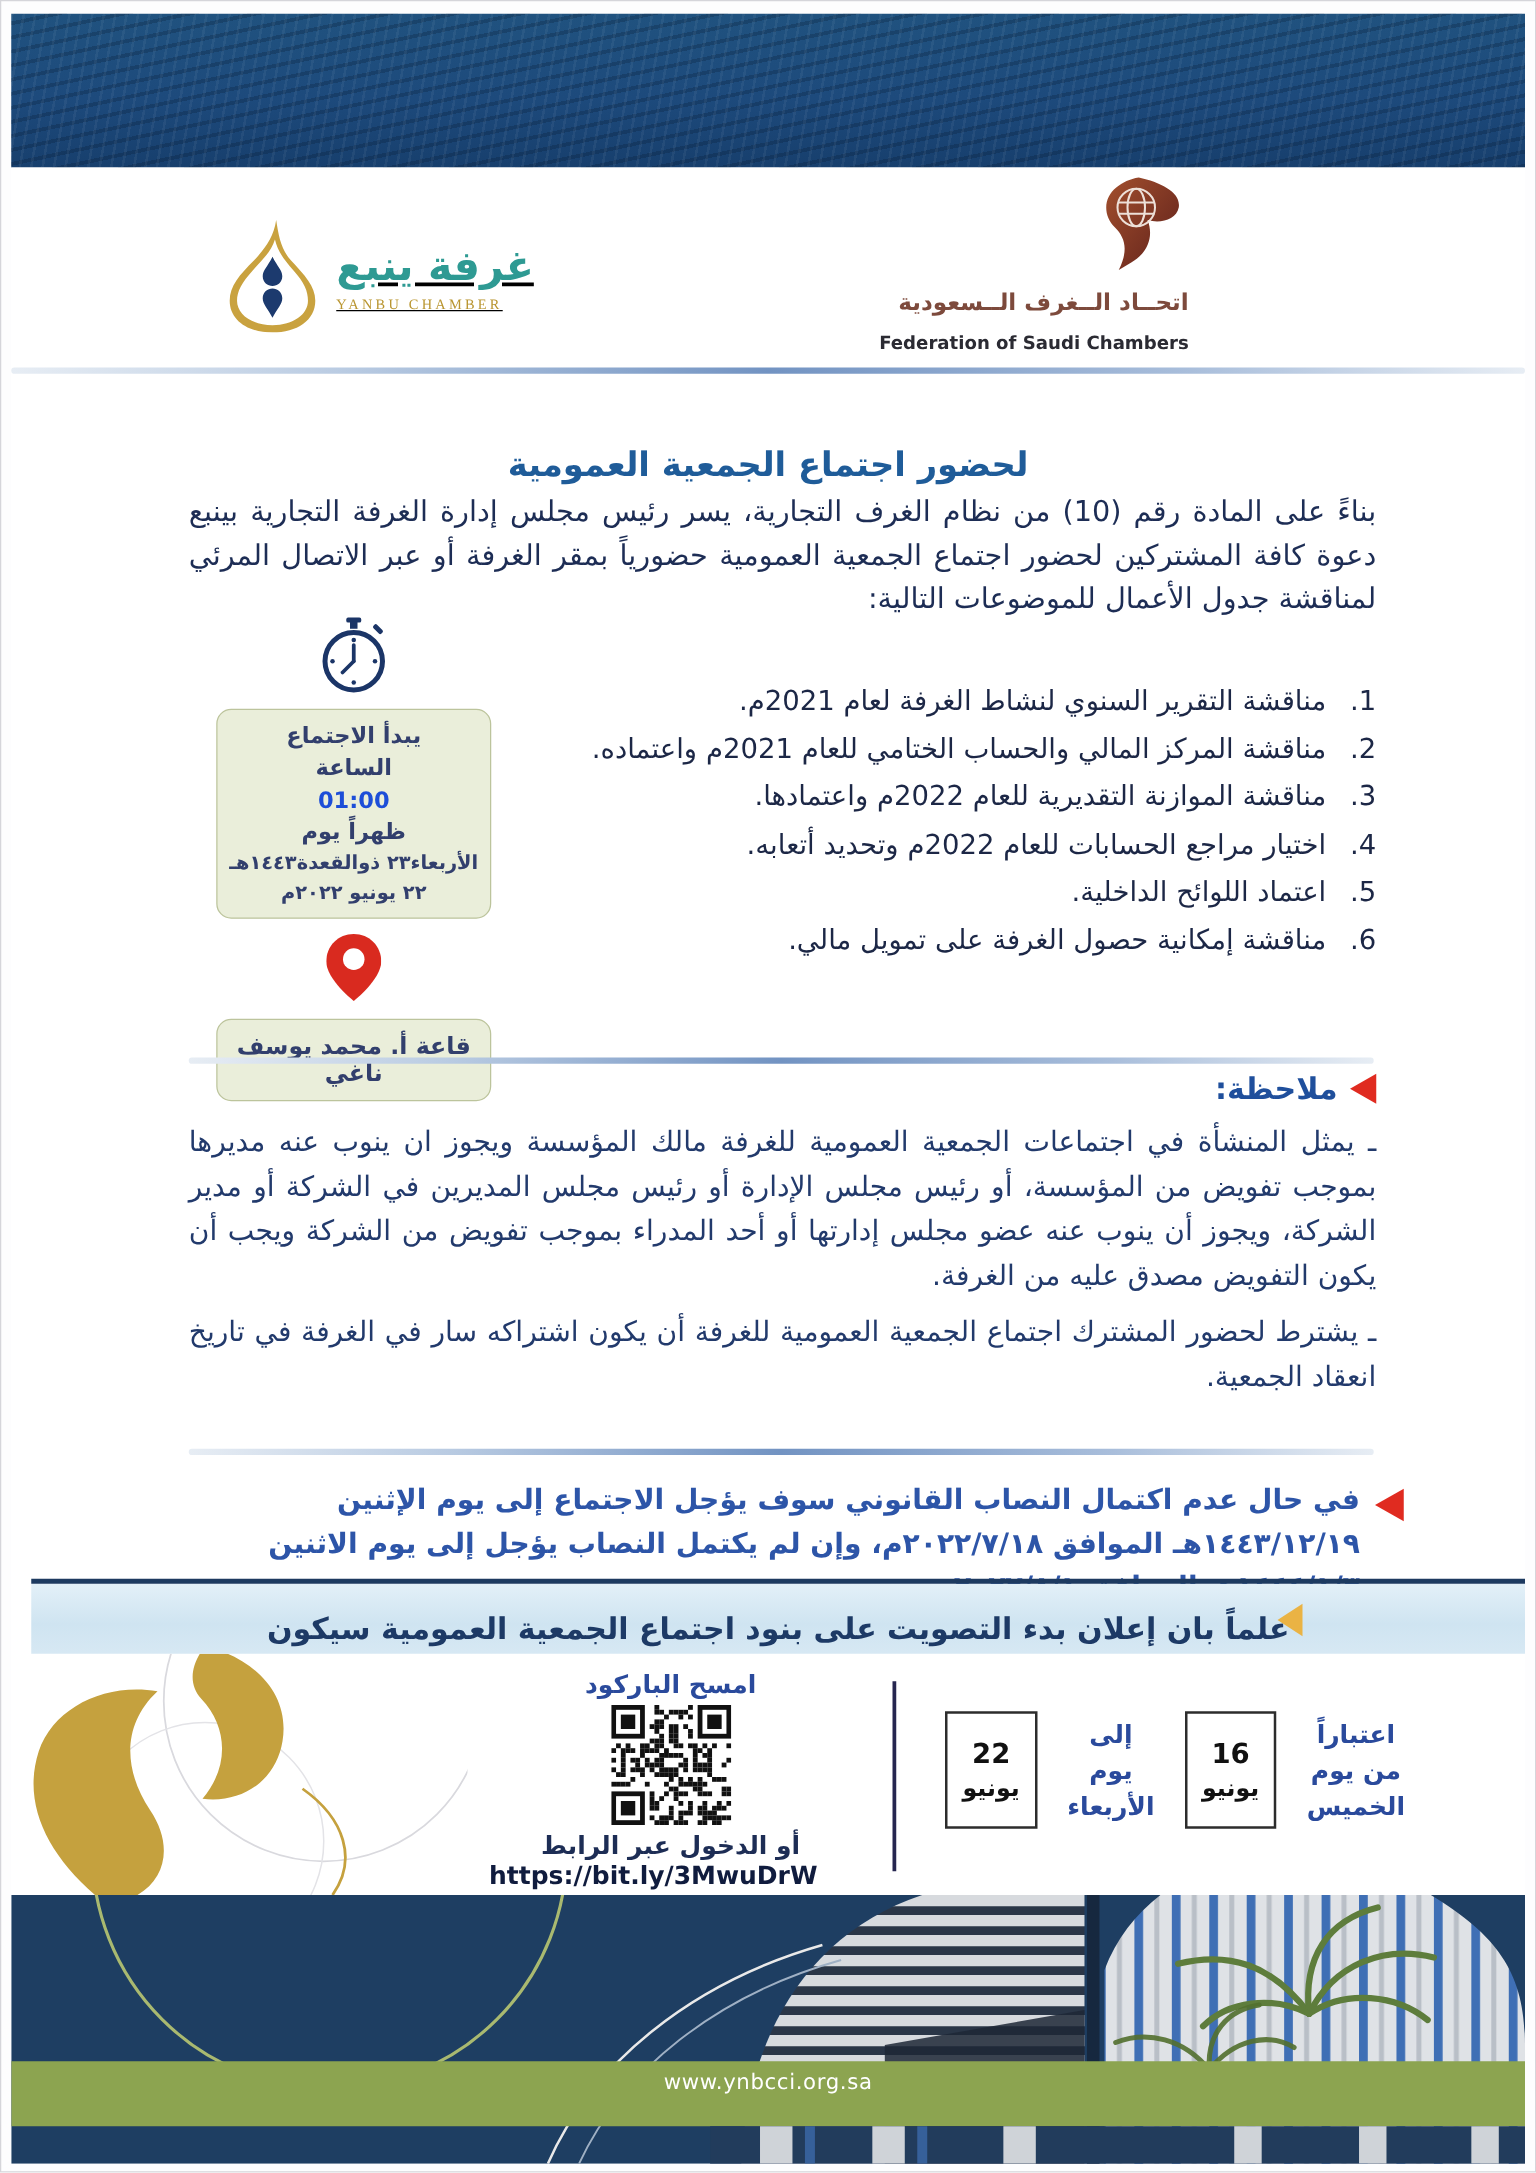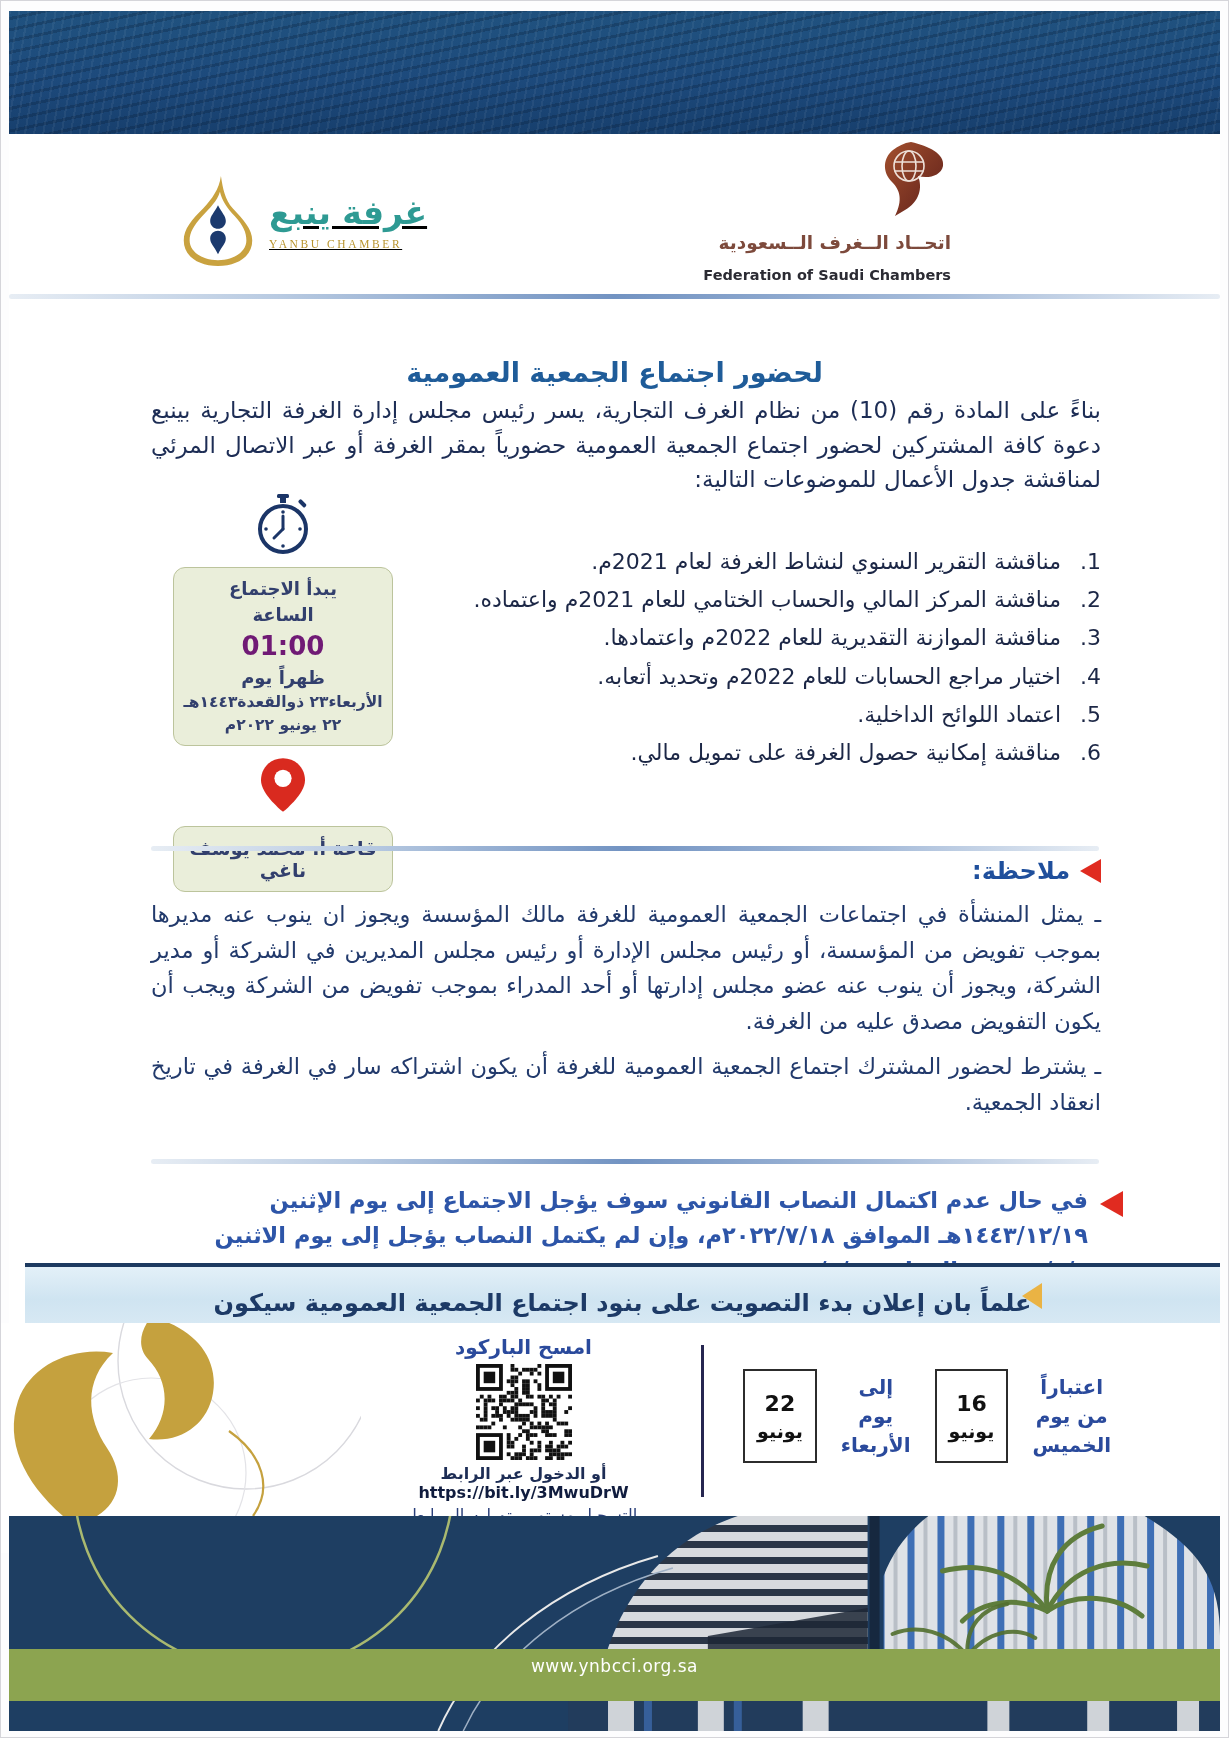--- a/index.html
+++ b/index.html
@@ -34,21 +34,21 @@
   .subtitle{position:absolute;left:0;right:0;top:356px;text-align:center;color:#1f5c99;
             font-size:27px;font-weight:bold;}
   .intro{position:absolute;left:150px;width:950px;top:392px;direction:rtl;text-align:justify;
          color:#1d2d55;font-size:23px;line-height:1.5;}
   
   .leftcol{position:absolute;left:172px;width:220px;top:492px;display:flex;flex-direction:column;
            align-items:center;direction:rtl;}
   .greenbox{background:#eaeeda;border:1px solid #bcc49c;border-radius:12px;width:100%;
             padding:8px 6px;text-align:center;color:#323f6d;}
   .tb-line{font-size:18px;font-weight:bold;line-height:1.45;}
-  .tb-time{font-size:26px;font-weight:bold;color:#701a75;line-height:1.4;}
+  .tb-time{font-size:18px;font-weight:bold;color:#1d4ed8;line-height:1.4;}
   .tb-date{font-size:15.5px;font-weight:bold;line-height:1.5;}
   .timebox{margin-top:8px;}
   .venuebox{margin-top:10px;font-size:19px;font-weight:bold;padding:10px 4px;}
   .pinwrap{margin-top:12px;}
   
   .agenda{position:absolute;left:408px;width:692px;top:545px;direction:rtl;color:#1c2746;
           font-size:22px;}
   .ag-item{display:flex;gap:10px;margin-bottom:7px;line-height:1.42;}
   .ag-num{flex:0 0 30px;text-align:right;}
   .ag-txt{flex:1;text-align:justify;}
@@ -66,26 +66,26 @@
   .quorum .tri-red{margin-top:8px;border-top-width:13px;border-bottom-width:13px;border-right-width:23px;}
   .quorum-text{flex:1;color:#2d55a8;font-size:22.5px;font-weight:bold;line-height:1.55;text-align:right;}
   
   .banner{position:absolute;left:24px;right:8px;top:1262px;height:76px;border-top:4px solid #1d3a60;
           background:linear-gradient(180deg,#e3f0f8 0%,#cfe4f1 45%,#dcebf5 100%);}
   .banner-text{position:absolute;left:0;right:0;top:0;bottom:0;display:flex;align-items:center;
                justify-content:center;color:#1d3a66;font-size:24px;font-weight:bold;direction:rtl;}
   .tri-gold{position:absolute;right:178px;top:16px;width:0;height:0;border-top:13px solid transparent;
             border-bottom:13px solid transparent;border-right:20px solid #eab344;}
   
-  .register{position:absolute;left:0;right:8px;top:1322px;height:230px;background:#fff;overflow:hidden;}
+  .register{position:absolute;left:13px;right:8px;top:1322px;height:230px;background:#fff;overflow:hidden;}
   .decor{position:absolute;left:0;top:0;}
   .qrblock{position:absolute;left:405px;top:12px;width:235px;text-align:center;direction:rtl;}
   .scan-label{color:#2a4a9c;font-size:20px;font-weight:bold;}
   .qrbox{margin:5px auto 4px auto;width:96px;height:96px;}
-  .link-row{font-size:16px;color:#1d2d55;font-weight:bold;direction:rtl;}
+  .link-row{font-size:20px;color:#1d2d55;font-weight:bold;direction:rtl;}
   .url{direction:ltr;unicode-bidi:embed;color:#101c3e;}
   .reg-note{font-size:16.5px;color:#2a3f7a;margin-top:4px;}
   .vline{position:absolute;left:700px;top:22px;width:3px;height:152px;background:#262650;}
   .dates{position:absolute;left:742px;top:28px;width:368px;height:130px;display:flex;direction:rtl;
          align-items:center;justify-content:center;gap:24px;}
   .date-label{white-space:pre-line;text-align:center;color:#2a4a9c;font-size:20px;font-weight:bold;
               line-height:1.45;}
   .datebox{width:74px;height:94px;background:#fff;border:2px solid #2c2c2c;display:flex;
            flex-direction:column;align-items:center;justify-content:center;gap:4px;}
   .datebox .day{font-size:22px;font-weight:bold;color:#111;direction:ltr;}

